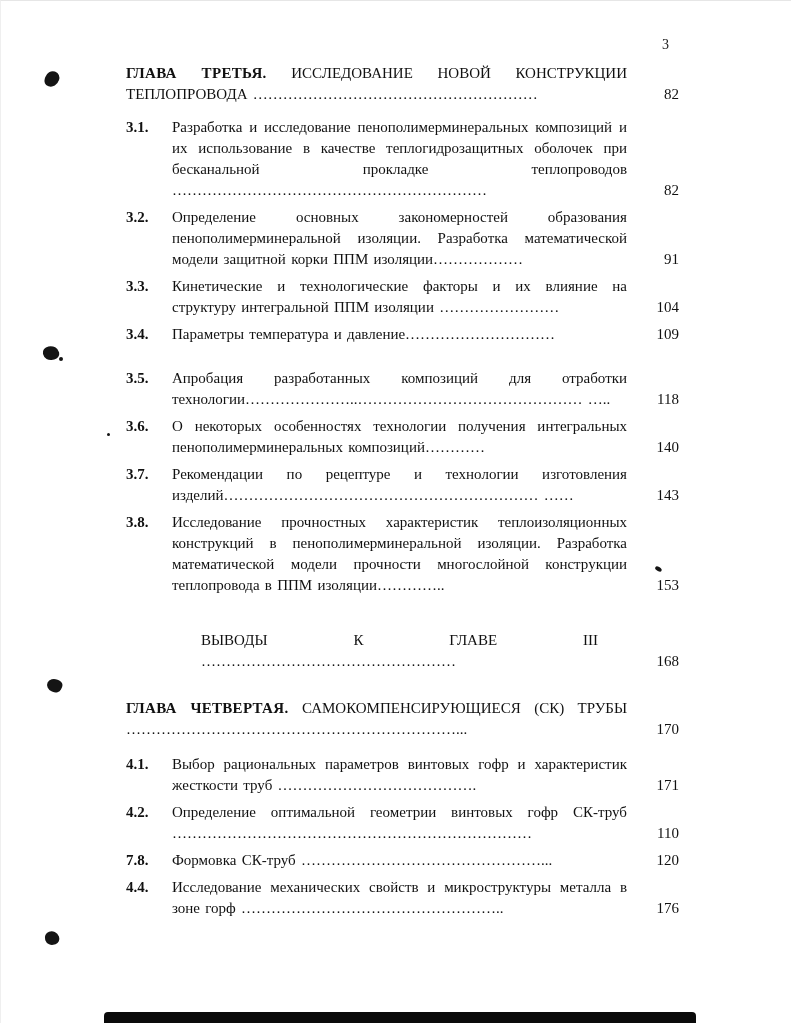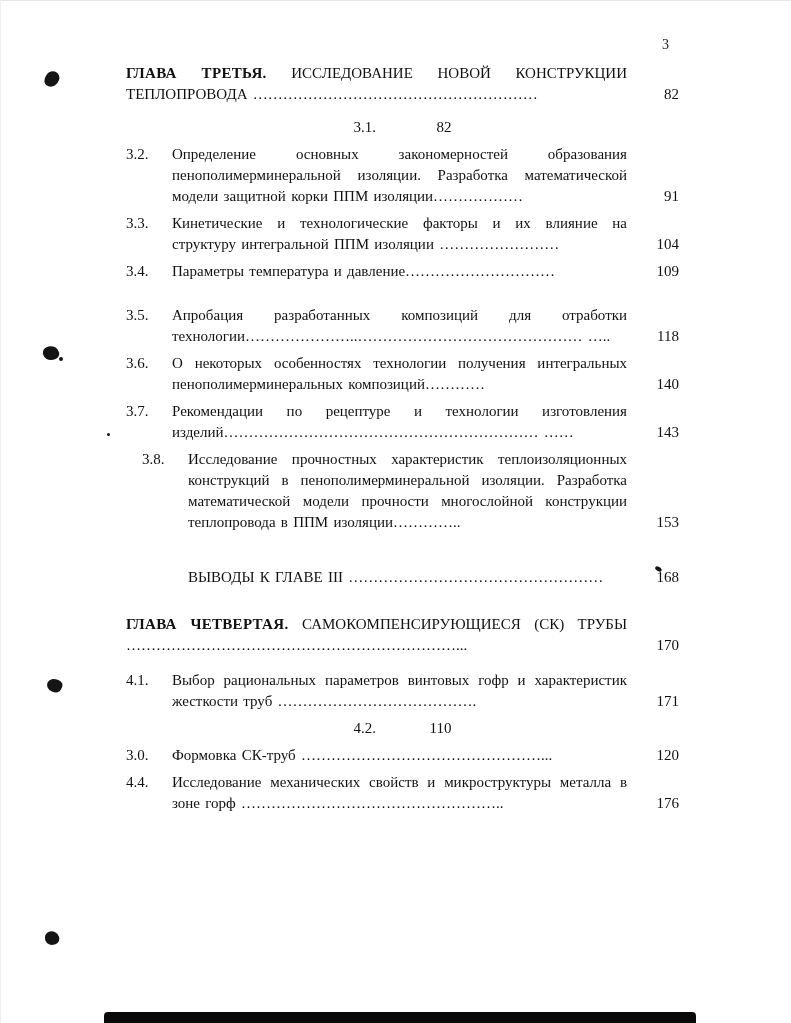--- a/index.html
+++ b/index.html
@@ -29,44 +29,44 @@
     position: absolute;
     top: 62px;
     left: 125px;
     width: 553px;
     font-size: 15px;
     line-height: 21px;
   }
   .row {
     display: flex;
     margin-bottom: 6px;
-    justify-content: center;
   }
   .num {
     width: 46px;
     flex: none;
+    font-weight: bold;
   }
   .txt {
     flex: 1;
     text-align: justify;
     word-spacing: 1.5px;
   }
   .pg {
     width: 52px;
     flex: none;
     text-align: right;
     align-self: flex-end;
   }
   .head .txt b { font-weight: 700; letter-spacing: 0.3px; }
   .head { margin-bottom: 12px; }
   .mt10 { margin-top: 23px; }
   .mt14 { }
   .mt26 { margin-top: 26px; }
-  .mt34 { margin-top: 34px; }
-  .mb0  { margin-bottom: 0; margin-left: 16px; }
+  .mt34 { margin-top: 34px; gap: 29px; }
+  .mb0  { margin-bottom: 0; }
   .mb14 { margin-bottom: 14px; }
 
   
   .speck {
     position: absolute;
     background: #141414;
   }
   .speck-1 { left: 44px; top: 70px;  width: 14px; height: 16px; border-radius: 55% 45% 60% 40%; transform: rotate(18deg); }
   .speck-2 { left: 42px; top: 345px; width: 16px; height: 14px; border-radius: 45% 60% 40% 55%; transform: rotate(-12deg); }
   .speck-2b{ left: 58px; top: 356px; width: 4px;  height: 4px;  border-radius: 50%; }
@@ -91,20 +91,21 @@
 
 <div class="toc">
 
   <div class="row head">
     <span class="txt"><b>ГЛАВА ТРЕТЬЯ.</b> <span>ИССЛЕДОВАНИЕ НОВОЙ КОНСТРУКЦИИ ТЕПЛОПРОВОДА …………………………………………………</span></span>
     <span class="pg">82</span>
   </div>
 
   <div class="row">
     <span class="num">3.1.</span>
+    <span class="txt">Разработка и исследование пенополимерминеральных композиций и их использование в качестве теплогидрозащитных оболочек при бесканальной прокладке теплопроводов ………………………………………………………</span>
     <span class="pg">82</span>
   </div>
 
   <div class="row">
     <span class="num">3.2.</span>
     <span class="txt">Определение основных закономерностей образования пенополимерминеральной изоляции. Разработка математической модели защитной корки ППМ изоляции………………</span>
     <span class="pg">91</span>
   </div>
 
   <div class="row">
@@ -155,25 +156,26 @@
   </div>
 
   <div class="row mt14">
     <span class="num">4.1.</span>
     <span class="txt">Выбор рациональных параметров винтовых гофр и характеристик жесткости труб ………………………………….</span>
     <span class="pg">171</span>
   </div>
 
   <div class="row">
     <span class="num">4.2.</span>
+    <span class="txt">Определение оптимальной геометрии винтовых гофр СК-труб ………………………………………………………………</span>
     <span class="pg">110</span>
   </div>
 
   <div class="row">
-    <span class="num">3.0.</span>
+    <span class="num">7.8.</span>
     <span class="txt">Формовка СК-труб …………………………………………...</span>
     <span class="pg">120</span>
   </div>
 
   <div class="row">
     <span class="num">4.4.</span>
     <span class="txt">Исследование механических свойств и микроструктуры металла в зоне горф ……………………………………………..</span>
     <span class="pg">176</span>
   </div>
 

